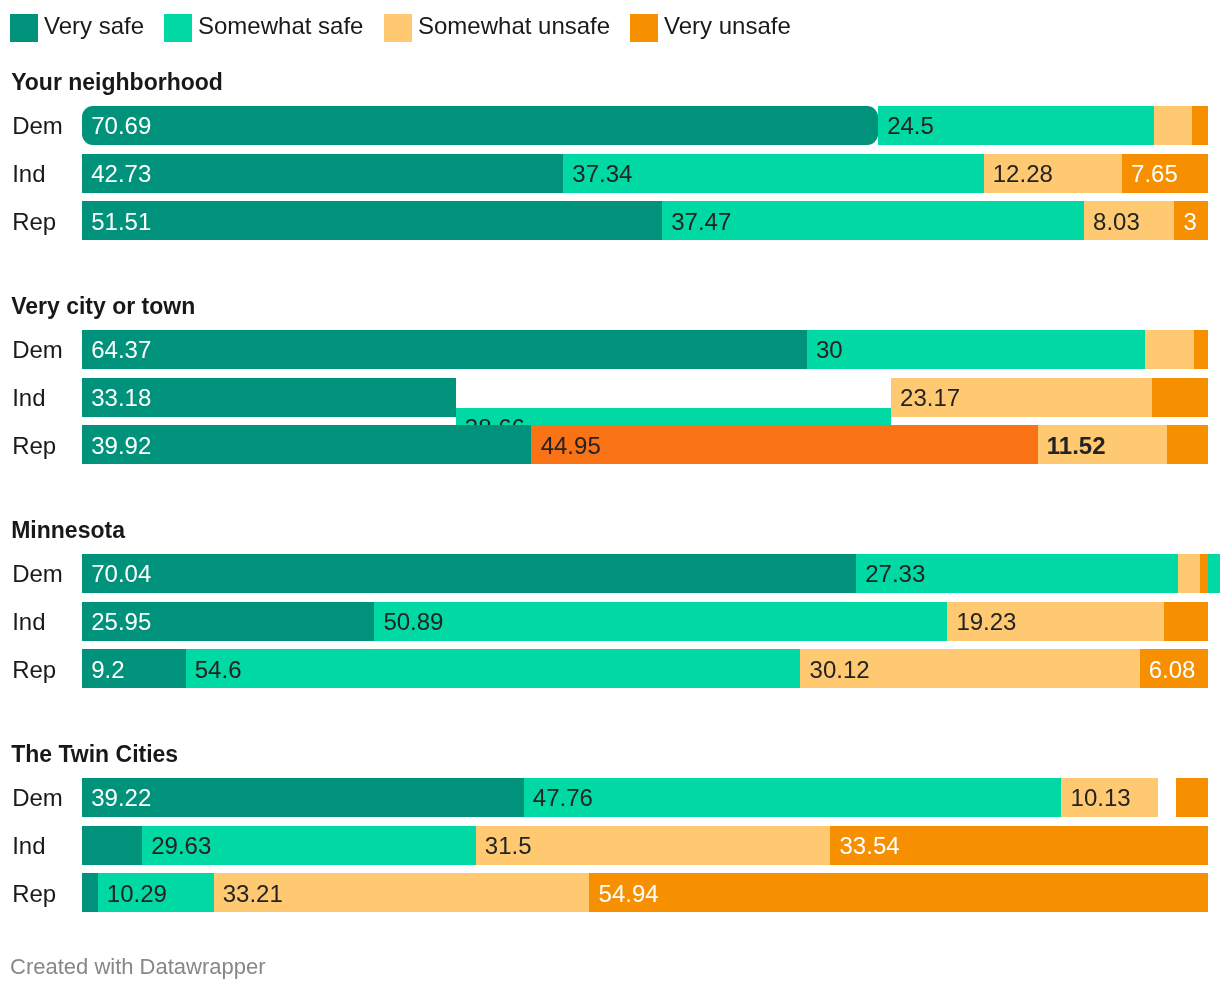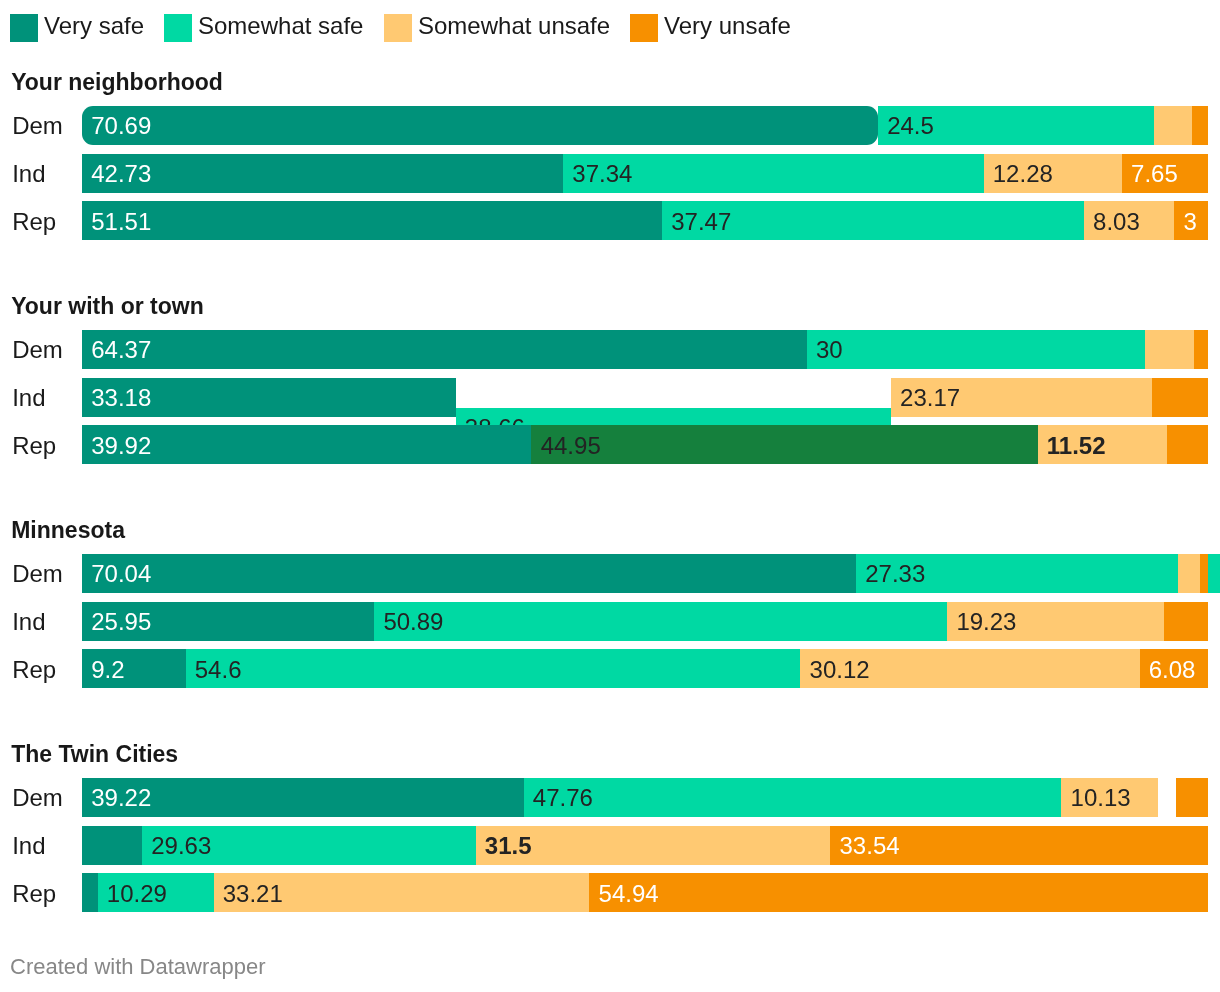--- a/index.html
+++ b/index.html
@@ -74,21 +74,21 @@
         <div class="seg" style="left: 580.003px; width: 421.912px; background: rgb(0, 217, 163);">
           <span style="color: rgb(35, 35, 35);">37.47</span>
         </div>
         <div class="seg" style="left: 1001.91px; width: 90.4178px; background: rgb(255, 201, 114);">
           <span style="color: rgb(35, 35, 35);">8.03</span>
         </div>
         <div class="seg" style="left: 1092.33px; width: 33.6674px; background: rgb(247, 144, 0);">
           <span style="color: rgb(255, 255, 255);">3</span>
         </div>
       </div>
-      <div class="gtitle" style="top: 295px;">Your with or town</div>
+      <div class="gtitle" style="top: 295px;">Very city or town</div>
       <div class="rlabel" style="top: 338.2px;">Dem</div>
       <div class="bar" style="left: 82px; top: 329.8px; width: 1126px;">
         <div class="seg" style="left: 0px; width: 724.806px; background: rgb(0, 146, 122);">
           <span style="color: rgb(255, 255, 255);">64.37</span>
         </div>
         <div class="seg" style="left: 724.806px; width: 337.8px; background: rgb(0, 217, 163);">
           <span style="color: rgb(35, 35, 35);">30</span>
         </div>
         <div class="seg" style="left: 1062.61px; width: 49.544px; background: rgb(255, 201, 114);"></div>
         <div class="seg" style="left: 1112.15px; width: 13.8498px; background: rgb(247, 144, 0);"></div>
@@ -104,21 +104,21 @@
         <div class="seg" style="left: 808.918px; width: 260.894px; background: rgb(255, 201, 114);">
           <span style="color: rgb(35, 35, 35);">23.17</span>
         </div>
         <div class="seg" style="left: 1069.81px; width: 56.1874px; background: rgb(247, 144, 0);"></div>
       </div>
       <div class="rlabel" style="top: 433.6px;">Rep</div>
       <div class="bar" style="left: 82px; top: 425.2px; width: 1126px;">
         <div class="seg" style="left: 0px; width: 449.499px; background: rgb(0, 146, 122);">
           <span style="color: rgb(255, 255, 255);">39.92</span>
         </div>
-        <div class="seg" style="left: 449.499px; width: 506.137px; background: #15803d;">
+        <div class="seg" style="left: 449.499px; width: 506.137px; background: #f97316;">
           <span style="color: rgb(35, 35, 35);">44.95</span>
         </div>
         <div class="seg" style="left: 955.636px; width: 129.715px; background: rgb(255, 201, 114); font-weight: bold;">
           <span style="color: rgb(35, 35, 35);">11.52</span>
         </div>
         <div class="seg" style="left: 1085.35px; width: 40.6486px; background: rgb(247, 144, 0);"></div>
       </div>
       <div class="gtitle" style="top: 519px;">Minnesota</div>
       <div class="rlabel" style="top: 562.2px;">Dem</div>
       <div class="bar" style="left: 82px; top: 553.8px; width: 1126px;">
@@ -173,21 +173,21 @@
         </div>
         <div class="seg" style="left: 1094.02px; width: 31.9784px; background: rgb(247, 144, 0);"></div>
       </div>
       <div class="rlabel" style="top: 833.9px;">Ind</div>
       <div class="bar" style="left: 82px; top: 825.5px; width: 1000px;">
         <div class="seg" style="left: 0px; width: 60.0158px; background: rgb(0, 146, 122);"></div>
         <div class="seg" style="left: 60.0158px; width: 333.634px; background: rgb(0, 217, 163);">
           <span style="color: rgb(35, 35, 35);">29.63</span>
         </div>
         <div class="seg" style="left: 393.65px; width: 354.69px; background: rgb(255, 201, 114);">
-          <span style="color: rgb(35, 35, 35); font-weight: bold;">31.5</span>
+          <span style="color: rgb(35, 35, 35);">31.5</span>
         </div>
         <div class="seg" style="left: 748.34px; width: 377.66px; background: rgb(247, 144, 0);">
           <span style="color: rgb(255, 255, 255);">33.54</span>
         </div>
       </div>
       <div class="rlabel" style="top: 881.6px;">Rep</div>
       <div class="bar" style="left: 82px; top: 873.2px; width: 1126px;">
         <div class="seg" style="left: 0px; width: 15.6514px; background: rgb(0, 146, 122);"></div>
         <div class="seg" style="left: 15.6514px; width: 115.865px; background: rgb(0, 217, 163);">
           <span style="color: rgb(35, 35, 35);">10.29</span>

